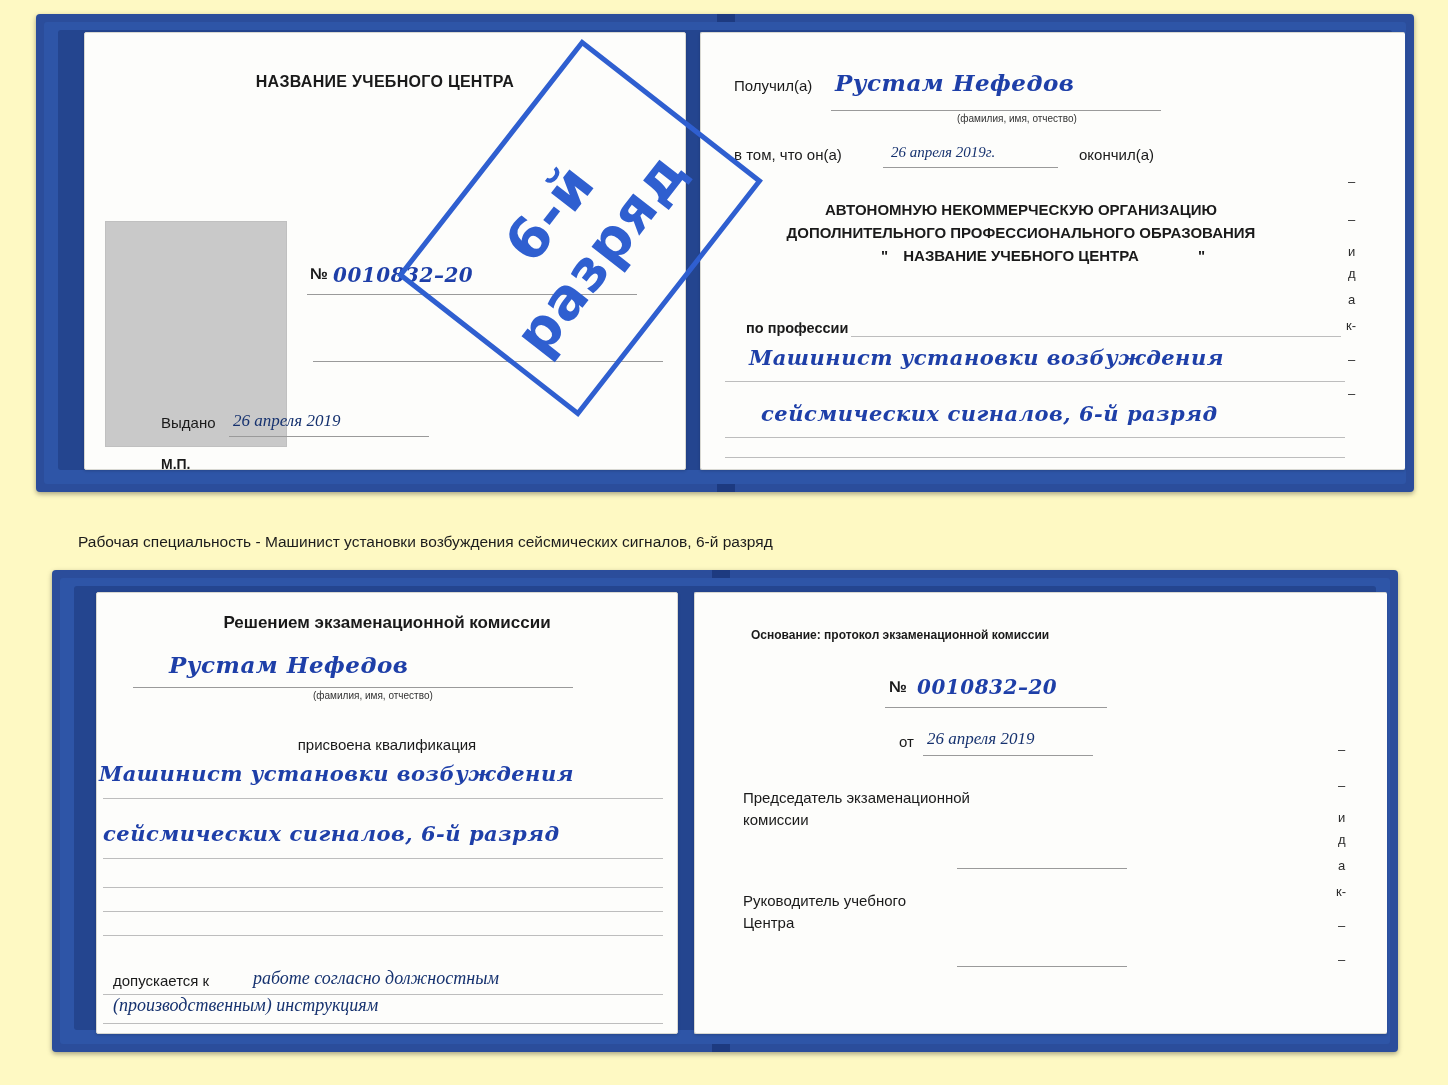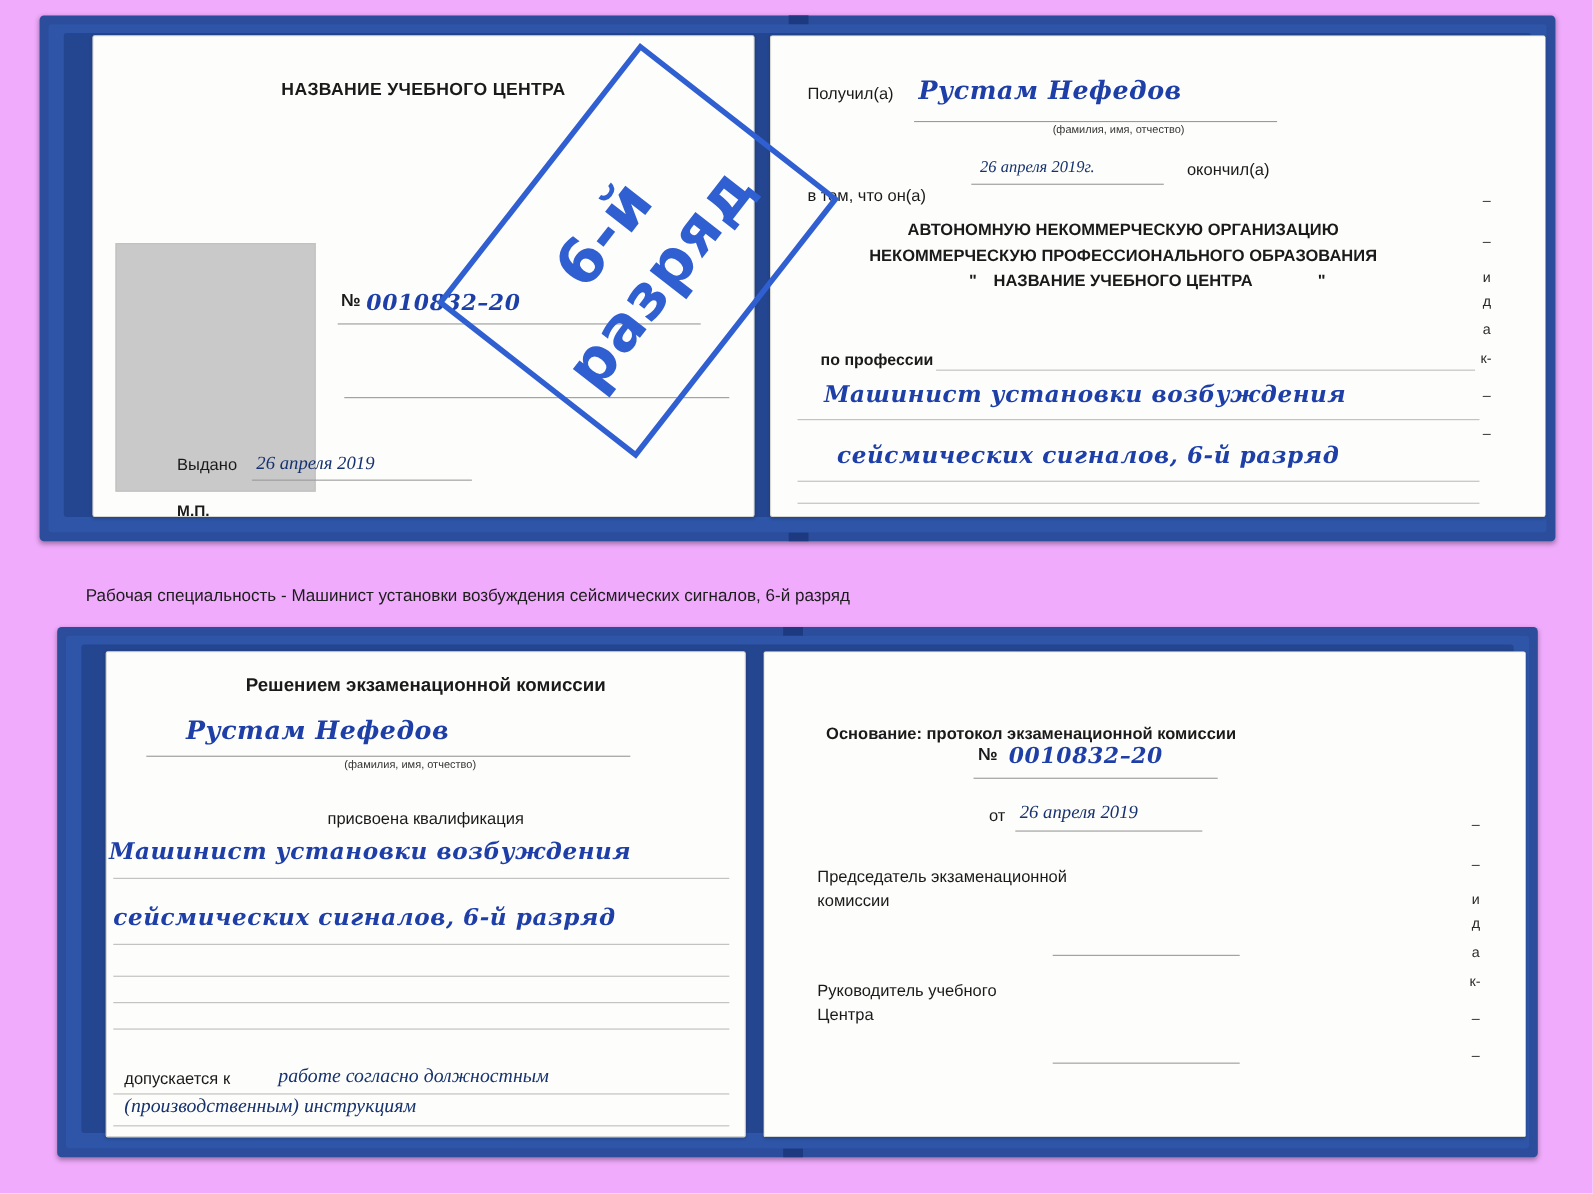--- a/index.html
+++ b/index.html
@@ -5,21 +5,21 @@
   html, body {
     margin: 0;
     padding: 0;
     background: #ffffff;
     font-family: "Liberation Sans", sans-serif;
   }
   #page {
     position: relative;
     width: 1448px;
     height: 1085px;
-    background: #f0abfc;
+    background: #fef9c3;
     overflow: hidden;
   }
 
   
   .book {
     position: absolute;
     background: #2b4d9b;
     border-radius: 4px;
     box-shadow: 0 2px 5px rgba(0,0,0,0.35);
   }
@@ -163,27 +163,27 @@
     <div class="txt bold" style="left:76px; top:423px; font-size:14px;text-decoration:underline;">М.П.</div>
   </div>
 
   <div class="page right-edge-cut" style="left:700px; top:32px; width:668px; height:436px;">
 
     <div class="txt" style="left:33px; top:44px; font-size:15px;">Получил(а)</div>
     <div class="txt hand" style="left:134px; top:36px; font-size:23px;">Рустам Нефедов</div>
     <div class="rule" style="left:130px; top:77px; width:330px;"></div>
     <div class="txt tiny" style="left:256px; top:80px;">(фамилия, имя, отчество)</div>
 
-    <div class="txt" style="left:33px; top:113px; font-size:15px;margin-top:24px;">в том, что он(а)</div>
+    <div class="txt" style="left:33px; top:113px; font-size:15px;">в том, что он(а)</div>
     <div class="txt hand-ink" style="left:190px; top:111px; font-size:15px;">26 апреля 2019г.</div>
     <div class="rule" style="left:182px; top:134px; width:175px;"></div>
     <div class="txt" style="left:378px; top:113px; font-size:15px;">окончил(а)</div>
 
     <div class="txt bold center" style="left:0; top:168px; width:640px; font-size:15px;">АВТОНОМНУЮ НЕКОММЕРЧЕСКУЮ ОРГАНИЗАЦИЮ</div>
-    <div class="txt bold center" style="left:0; top:191px; width:640px; font-size:15px;">НЕКОММЕРЧЕСКУЮ ПРОФЕССИОНАЛЬНОГО ОБРАЗОВАНИЯ</div>
+    <div class="txt bold center" style="left:0; top:191px; width:640px; font-size:15px;">ДОПОЛНИТЕЛЬНОГО ПРОФЕССИОНАЛЬНОГО ОБРАЗОВАНИЯ</div>
     <div class="txt bold" style="left:180px; top:214px; font-size:15px;">"</div>
     <div class="txt bold center" style="left:0; top:214px; width:640px; font-size:15px;">НАЗВАНИЕ УЧЕБНОГО ЦЕНТРА</div>
     <div class="txt bold" style="left:497px; top:214px; font-size:15px;">"</div>
 
     <div class="txt bold" style="left:45px; top:287px; font-size:14.5px;">по профессии</div>
     <div class="rule light" style="left:150px; top:303px; width:490px;"></div>
 
     <div class="txt hand" style="left:48px; top:312px; font-size:21px;">Машинист установки возбуждения</div>
     <div class="rule light" style="left:24px; top:348px; width:620px;"></div>
 
@@ -235,21 +235,21 @@
 
     <div class="txt" style="left:16px; top:379px; font-size:15px;">допускается к</div>
     <div class="txt hand-ink" style="left:156px; top:375px; font-size:18px;">работе согласно должностным</div>
     <div class="rule light" style="left:6px; top:401px; width:560px;"></div>
     <div class="txt hand-ink" style="left:16px; top:402px; font-size:18px;">(производственным) инструкциям</div>
     <div class="rule light" style="left:6px; top:430px; width:560px;"></div>
   </div>
 
   <div class="page right-edge-cut" style="left:694px; top:592px; width:656px; height:440px;">
 
-    <div class="txt bold" style="left:56px; top:35px; font-size:15px;margin-top:31px;">Основание: протокол экзаменационной комиссии</div>
+    <div class="txt bold" style="left:56px; top:35px; font-size:12px;">Основание: протокол экзаменационной комиссии</div>
 
     <div class="txt bold" style="left:194px; top:85px; font-size:16px;">№</div>
     <div class="txt hand" style="left:222px; top:82px; font-size:20px;">0010832–20</div>
     <div class="rule" style="left:190px; top:114px; width:222px;"></div>
 
     <div class="txt" style="left:204px; top:140px; font-size:15px;">от</div>
     <div class="txt hand-ink" style="left:232px; top:136px; font-size:17px;">26 апреля 2019</div>
     <div class="rule" style="left:228px; top:162px; width:170px;"></div>
 
     <div class="txt" style="left:48px; top:196px; font-size:15px;">Председатель экзаменационной</div>

